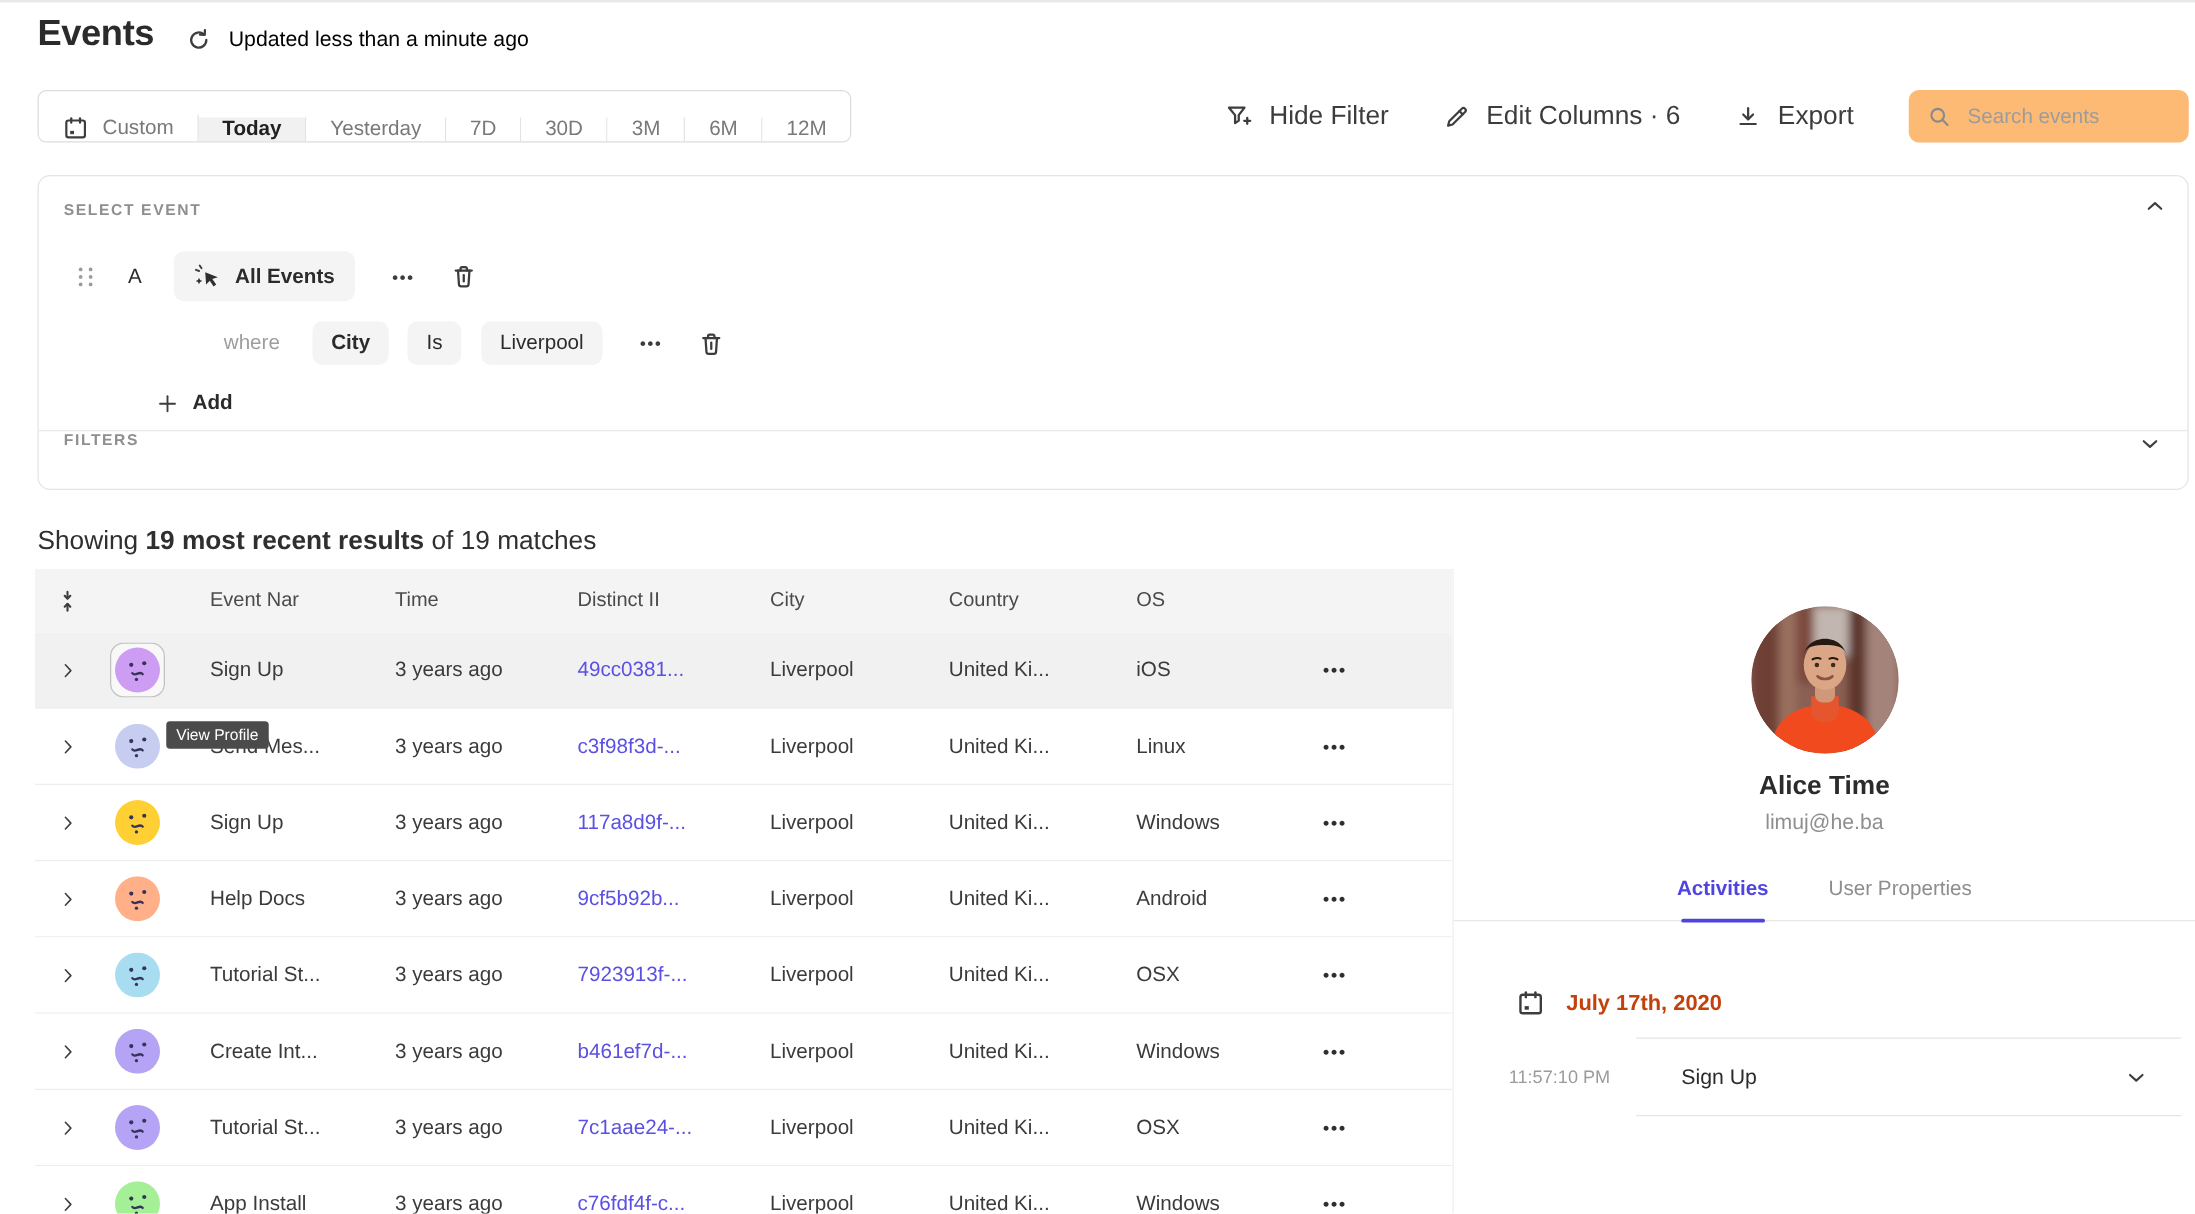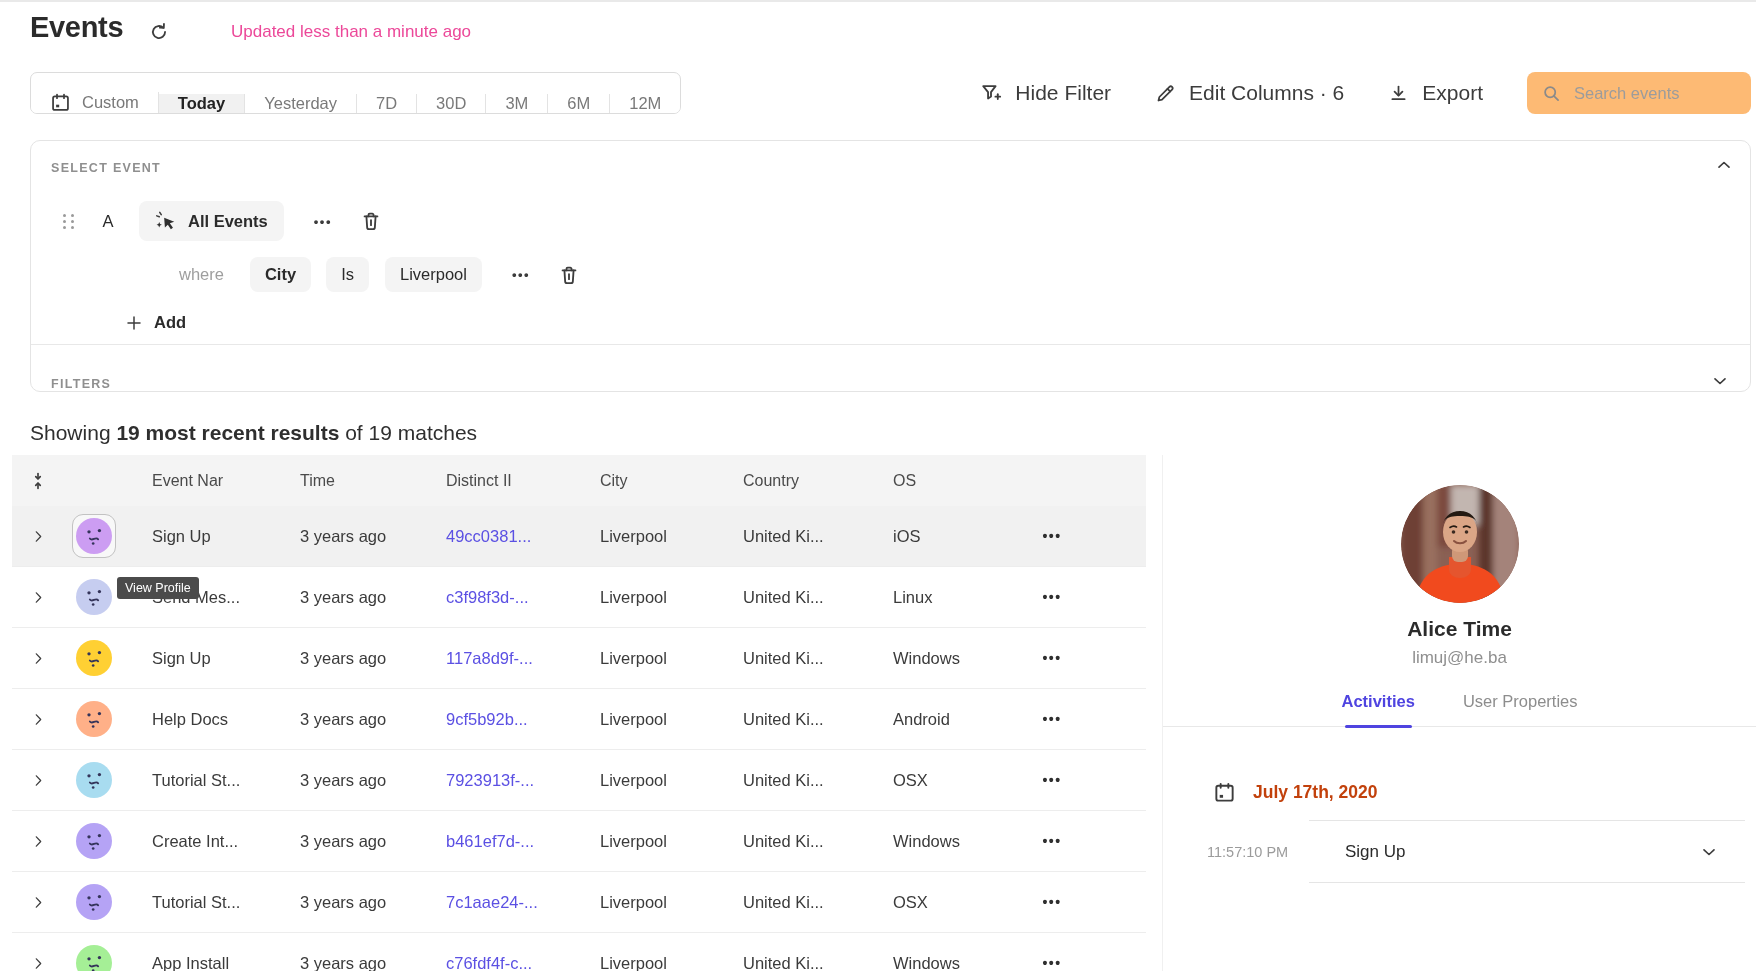--- a/index.html
+++ b/index.html
@@ -10,21 +10,21 @@
     position:relative; overflow:hidden;
   }
   body::before { content:""; position:absolute; top:0; left:0; right:0; height:2px; background:#e9e9e9; }
 
   svg { display:block; }
   .ic { stroke:#3d3d3d; fill:none; stroke-width:2; stroke-linecap:round; stroke-linejoin:round; }
 
   
   .page-title { position:absolute; left:30px; top:11px; font-size:29px; font-weight:700; color:#2b2b2b; letter-spacing:-0.3px; }
   .updated { position:absolute; left:148px; top:21px; display:flex; align-items:center; gap:13px; }
-  .updated-text { font-size:17px; color:#ec4899;margin-left:48px; }
+  .updated-text { font-size:17px; color:#000000; }
   .refresh-btn { cursor:pointer; }
 
   
   .range-bar { position:absolute; left:30px; top:72px; height:42px; display:flex; align-items:flex-end;
     border:1px solid #dcdcdc; border-radius:7px; overflow:hidden; background:#fff; }
   .range-btn { display:flex; align-items:center; gap:11px; padding:0 19px; font-size:16.5px; color:#797979;
     border-right:1px solid #e3e3e3; background:#fff; cursor:pointer; white-space:nowrap; }
   .range-btn:last-child { border-right:none; }
   .range-btn.active { background:#f1f1f1; color:#222; font-weight:700; }
 
@@ -47,30 +47,30 @@
     font-size:16.5px; color:#2b2b2b; cursor:pointer; white-space:nowrap; }
   .chip.bold { font-weight:700; }
   .dots3 { font-size:13px; letter-spacing:1.5px; color:#3c3c3c; font-weight:700; cursor:pointer; }
   .gap28 { width:28px; } .gap30 { width:30px; }
   .qb-row-where { position:absolute; left:148px; top:116px; display:flex; align-items:center; }
   .where-label { font-size:16.5px; color:#9e9e9e; margin-right:26px; }
   .chip.small { padding:8px 15px; }
   .qb-add { position:absolute; left:94px; top:172px; display:flex; align-items:center; gap:11px;
     font-size:16.5px; font-weight:600; color:#2b2b2b; cursor:pointer; }
   .qb-filters { position:absolute; left:0; right:0; bottom:0; height:47px; border-top:1px solid #e8e8e8;
-    display:flex; align-items:flex-end; padding:0 20px; }
+    display:flex; align-items:flex-start; padding:0 20px; }
   .qb-filters-label { font-size:12.5px; font-weight:700; letter-spacing:1.3px; color:#8f8f8f; }
   .qb-filters .chev-dn { margin-left:auto; cursor:pointer; }
 
   
   .summary { position:absolute; left:30px; top:421px; font-size:21px; color:#2f2f2f; }
   .summary b { font-weight:700; }
 
   
-  .events-table { position:absolute; left:12px; top:455px; width:1134px; height:516px; overflow:hidden; }
+  .events-table { position:absolute; left:28px; top:455px; width:1134px; height:516px; overflow:hidden; }
   .tgrid { display:grid; grid-template-columns:52px 60px 148px 146px 154px 143px 150px 100px 59px 56px 1fr; align-items:center; }
   .thead { height:51px; background:#f4f4f4; color:#4a4a4a; font-size:16px; }
   .thead .hcell { padding-left:28px; white-space:nowrap; overflow:hidden; }
   .h-exp { display:flex; justify-content:center; padding-left:0 !important; cursor:pointer; }
   .trow { height:61px; border-bottom:1px solid #ededed; background:#fff; cursor:pointer; }
   .trow.selected { background:#f1f1f1; }
   .cell { padding-left:28px; font-size:16.5px; color:#3b3b3b; white-space:nowrap; overflow:hidden; }
   .c-exp { display:flex; justify-content:center; padding-left:0; }
   .c-av { display:flex; justify-content:center; padding-left:0; }
   .chev-cell { cursor:pointer; }
@@ -83,21 +83,21 @@
     padding:4px 8px; border-radius:3px; z-index:6; white-space:nowrap; }
 
   
   .profile-panel { position:absolute; left:1162px; top:455px; width:594px; height:516px; background:#fff; border-left:1px solid #f0f0f0; }
   .panel-head { display:flex; align-items:center; gap:17px; padding:26px 0 0 50px; font-size:17px; font-weight:600; color:#2d2d2d; }
   .open-as-page { display:flex; align-items:center; gap:17px; cursor:pointer; }
   .close-btn { position:absolute; right:24px; top:26px; font-size:19px; color:#3f3f3f; cursor:pointer; }
   .photo-wrap { width:118px; height:118px; border-radius:50%; overflow:hidden; margin:30px auto 0; }
   .profile-name { text-align:center; margin-top:14px; font-size:21px; font-weight:700; color:#2b2b2b; }
   .profile-email { text-align:center; margin-top:7px; font-size:17px; color:#8f8f8f; }
-  .tabs { margin-top:24px; display:flex; justify-content:center; gap:48px; border-bottom:1px solid #e8e8e8; }
+  .tabs { margin-top:34px; display:flex; justify-content:center; gap:48px; border-bottom:1px solid #e8e8e8; }
   .tab { font-size:16.5px; color:#8d8d8d; padding-bottom:15px; position:relative; cursor:pointer; }
   .tab.active { color:#4f44e0; font-weight:600; }
   .tab.active::after { content:""; position:absolute; left:3px; right:3px; bottom:-2px; height:3.5px; background:#4f44e0; border-radius:2px; }
   .panel-date { margin:54px 0 0 50px; display:flex; align-items:center; gap:17px;
     font-size:17.5px; font-weight:700; color:#c2410c; }
   .activity { display:flex; align-items:center; margin-top:16px; }
   .activity-time { width:66px; margin-left:44px; font-size:14.5px; color:#9b9b9b; white-space:nowrap; }
   .activity-body { flex:1; margin-right:11px; margin-left:36px; border-top:1px solid #e5e5e5; border-bottom:1px solid #e5e5e5;
     height:63px; display:flex; align-items:center; justify-content:space-between; padding:0 26px 0 36px; cursor:pointer; }
   .activity-event { font-size:17px; color:#2b2b2b; }

